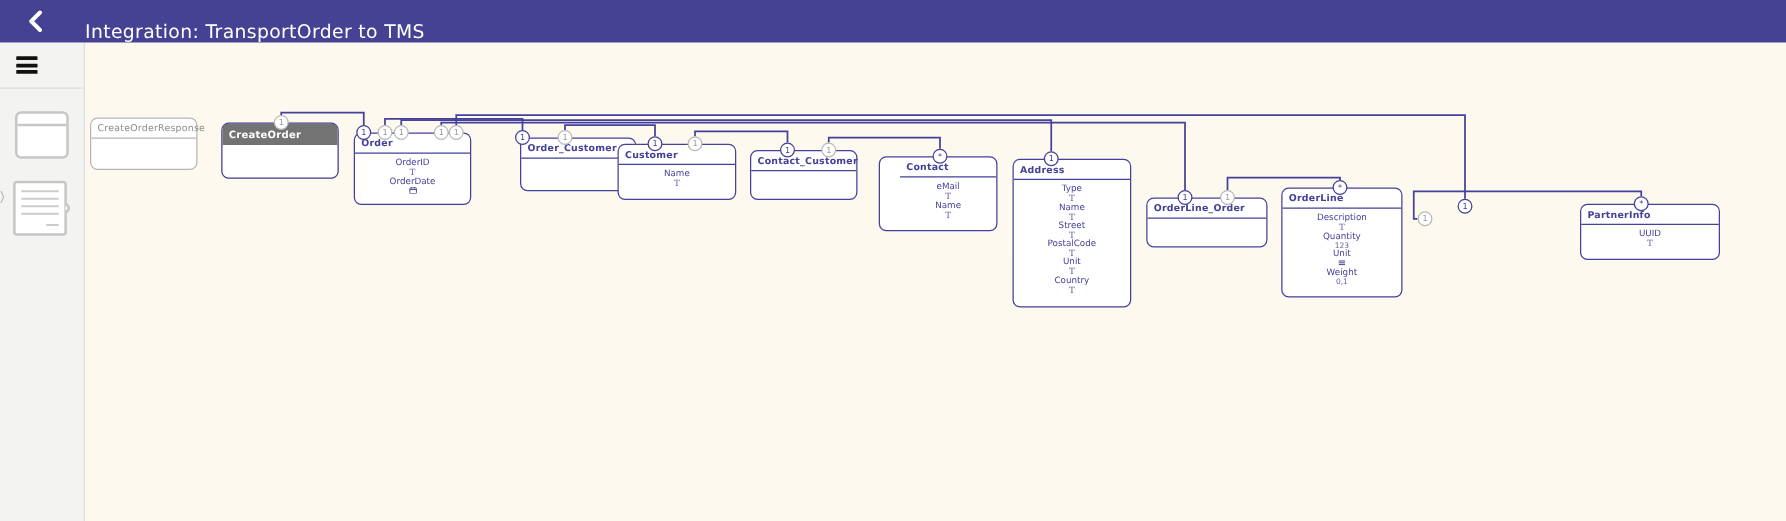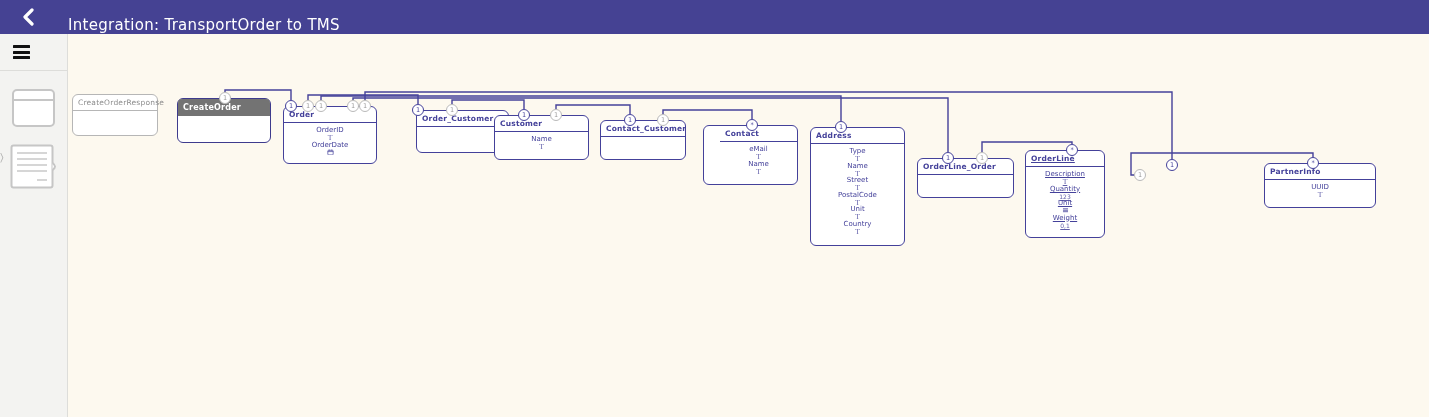--- a/index.html
+++ b/index.html
@@ -207,21 +207,21 @@
           <span class="field-icon">T</span>
         </div>
       </div>
     </div>
     <div class="node normal" style="left: 849px; top: 124px; width: 97px; height: 40px;">
       <div class="node-header">
         <span>OrderLine_Order</span>
       </div>
       <div class="node-body"></div>
     </div>
-    <div class="node normal" style="left: 957px; top: 116px; width: 80px; height: 88px; text-decoration: underline;">
+    <div class="node normal" style="left: 957px; top: 116px; width: 97px; height: 88px;">
       <div class="node-header">
         <span>OrderLine</span>
       </div>
       <div class="node-body">
         <div class="field-row">
           <span>Description</span>
           <span class="field-icon">T</span>
         </div>
         <div class="field-row">
           <span>Quantity</span>

